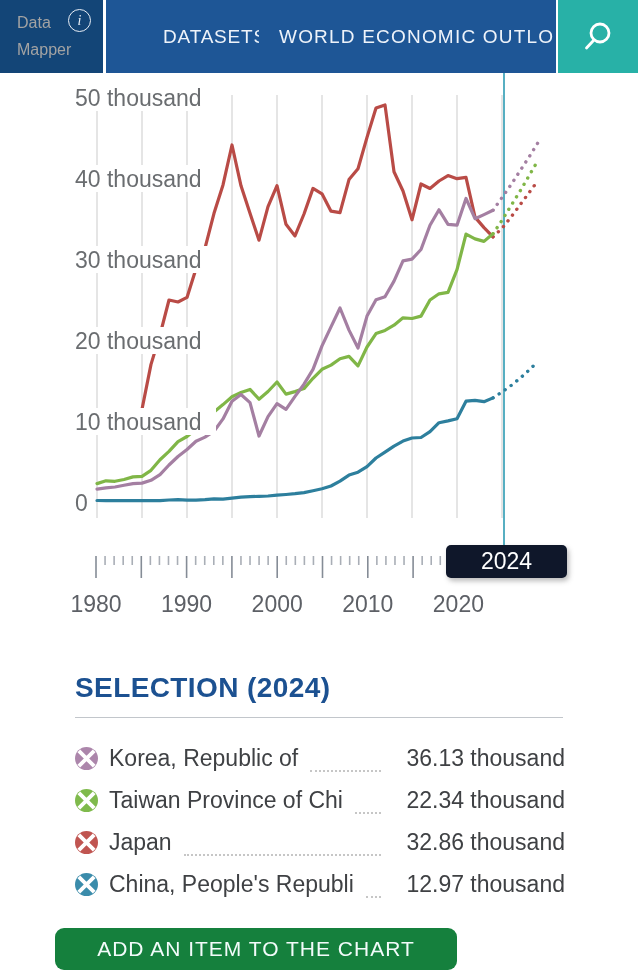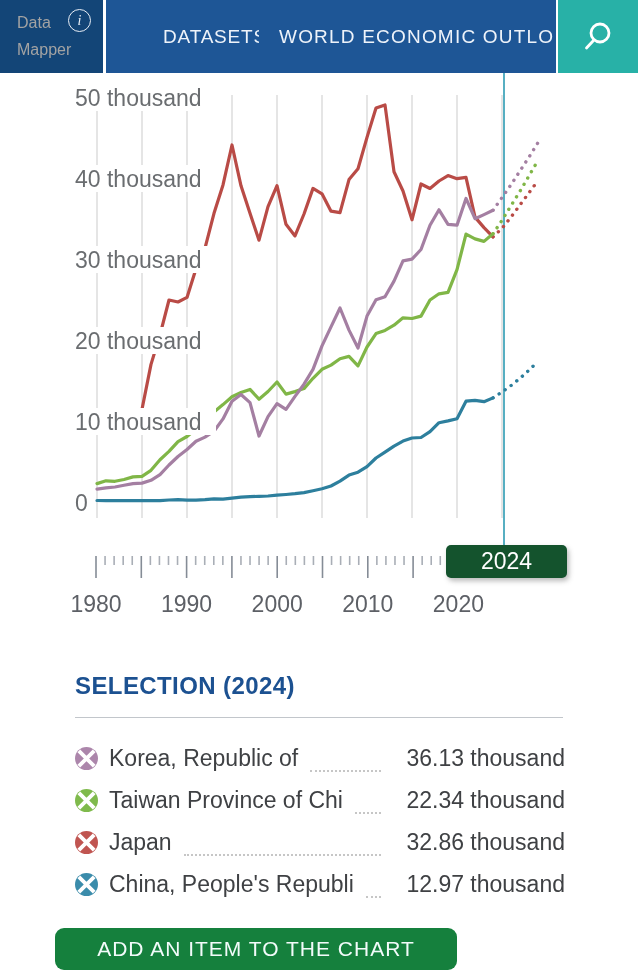--- a/index.html
+++ b/index.html
@@ -18,27 +18,27 @@
   .tab-datasets{left:106px;width:150px;justify-content:center;font-size:19px;letter-spacing:.8px;padding-left:34px;}
   .tab-weo{left:259px;width:297px;font-size:19px;letter-spacing:1.2px;padding-left:20px;box-sizing:border-box;}
   .search-block{position:absolute;left:558px;top:0;width:80px;height:73px;background:#28b1a7;
                 display:flex;align-items:center;justify-content:center;}
 
   
   #chart-svg{position:absolute;left:0;top:73px;}
 
   
   #timeline-svg{position:absolute;left:0;top:546px;}
-  .year-box{position:absolute;left:446px;top:545px;width:121px;height:33px;background:#14532d;
+  .year-box{position:absolute;left:446px;top:545px;width:121px;height:33px;background:#0f172a;
             border-radius:5px;box-shadow:2px 3px 5px rgba(60,60,60,.35);color:#fff;font-size:23px;
             display:flex;align-items:center;justify-content:center;z-index:5;}
 
   
   .sel-title{position:absolute;left:75px;top:672px;color:#1c5191;font-weight:bold;
-             font-size:24px;letter-spacing:.4px;}
+             font-size:28px;letter-spacing:.4px;}
   .sel-divider{position:absolute;left:75px;top:717px;width:488px;height:0;border-top:1px solid #c2c6cb;}
   .sel-list{position:absolute;left:75px;top:737px;width:490px;}
   .sel-row{display:flex;align-items:center;height:42px;}
   .sel-icon{width:23px;height:23px;flex:0 0 23px;margin-right:11px;cursor:pointer;}
   .sel-label{font-size:23px;color:#3f4144;white-space:nowrap;}
   .sel-leader{flex:1 1 auto;min-width:0;border-bottom:2px dotted #c6c6c6;margin:0 12px 7px 12px;
               align-self:flex-end;height:0;}
   .sel-value{flex:0 0 172px;font-size:23px;color:#3f4144;white-space:nowrap;text-align:right;}
 
   

